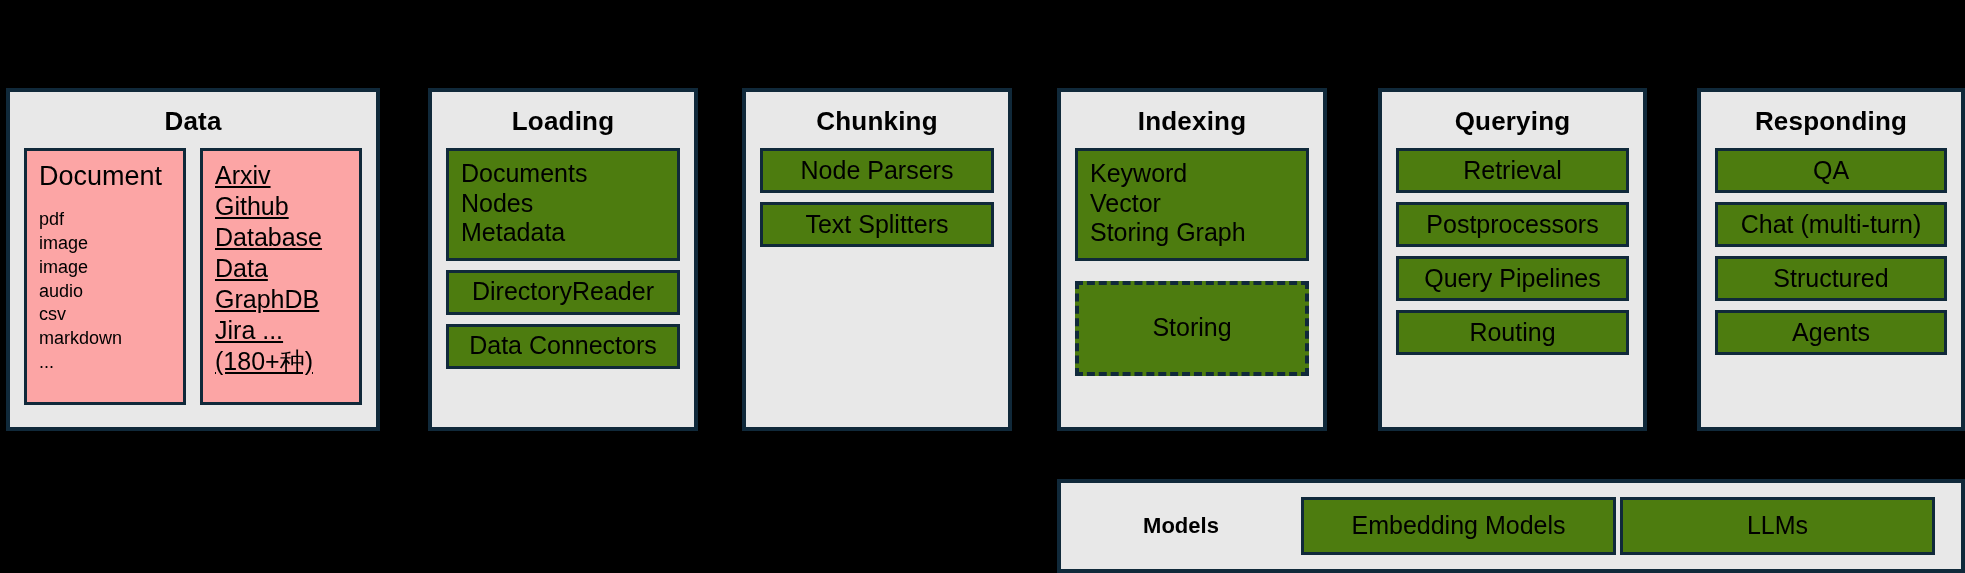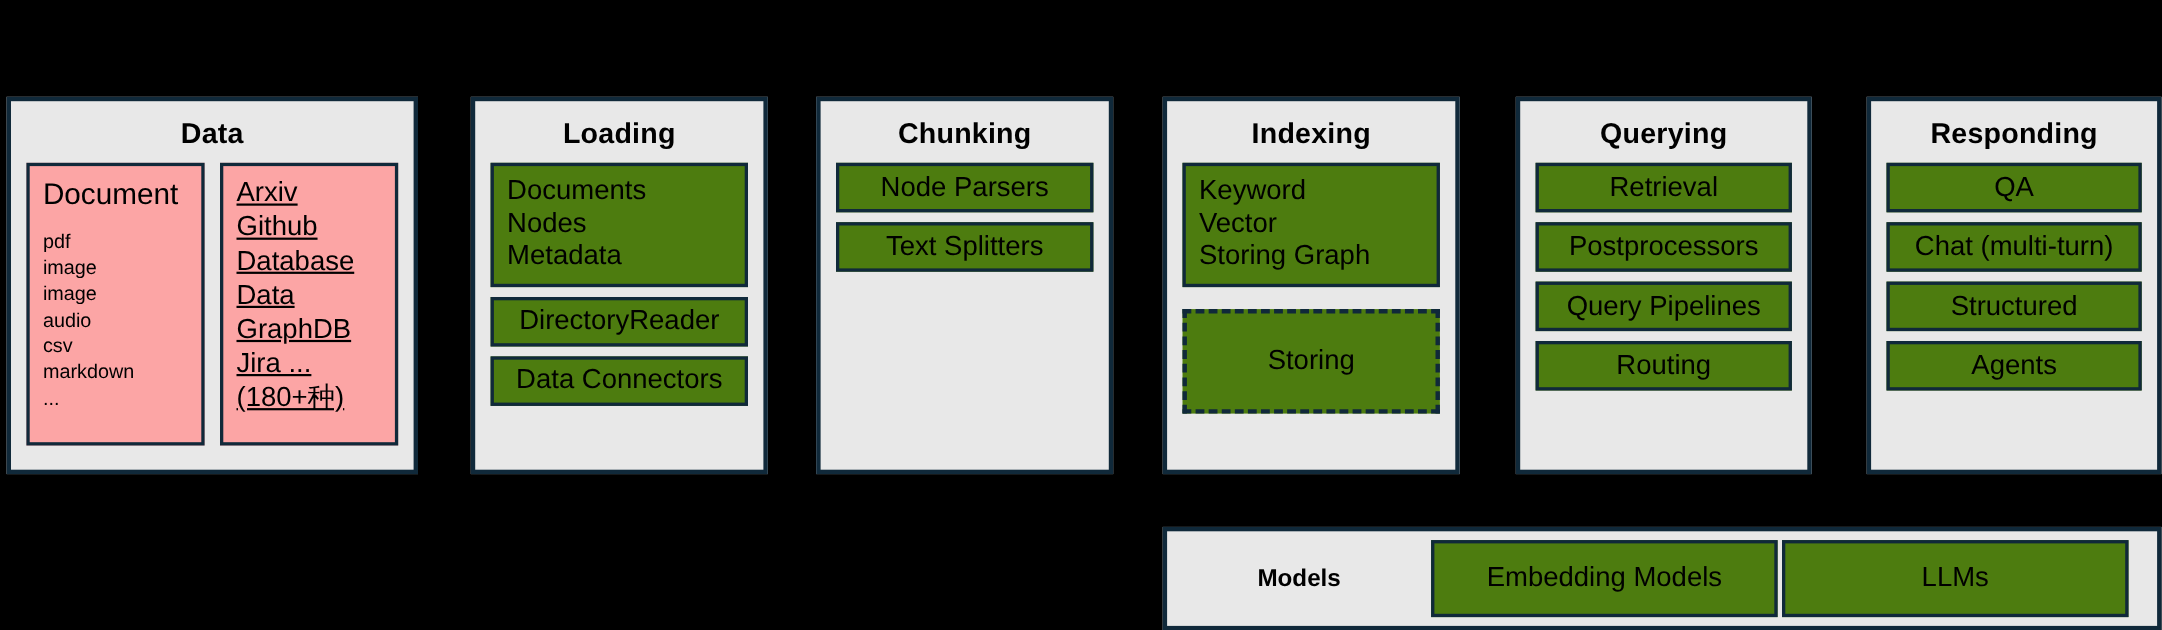--- a/index.html
+++ b/index.html
@@ -29,21 +29,21 @@
        box-sizing:border-box;padding:9px 12px;color:#000;}
   .card-head{font-size:27px;line-height:1.2;}
   .card-gap{height:16px;}
   .card-small{font-size:18px;line-height:1.32;}
   .card-lines{font-size:25px;line-height:1.24;text-decoration:underline;}
 
   
   .models{position:absolute;display:flex;align-items:center;}
   .models-label{font-size:22px;font-weight:bold;color:#000;
        width:240px;text-align:center;flex:none;}
-  .models-boxes{display:flex;gap:4px;flex:1;height:70px;padding-right:26px;}
+  .models-boxes{display:flex;gap:4px;flex:1;height:58px;padding-right:26px;}
   .models-boxes .box{flex:1;display:flex;align-items:center;
        justify-content:center;font-size:25px;}
 </style>
 </head>
 <body>
 
 <div id="root">
     <div class="panel" style="left: 6px; top: 88px; width: 374px; height: 343px;">
       <div class="panel-title">Data</div>
       <div class="data-cards">

